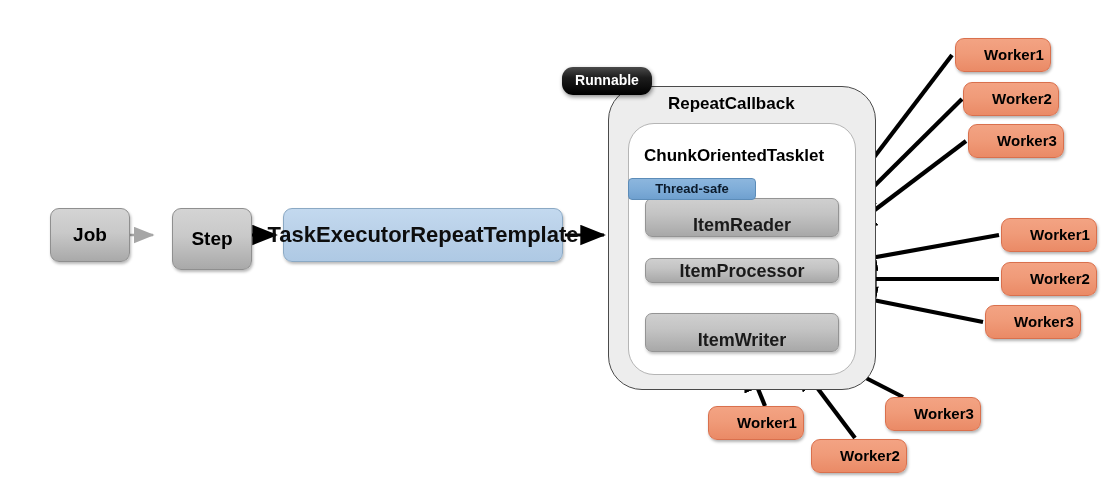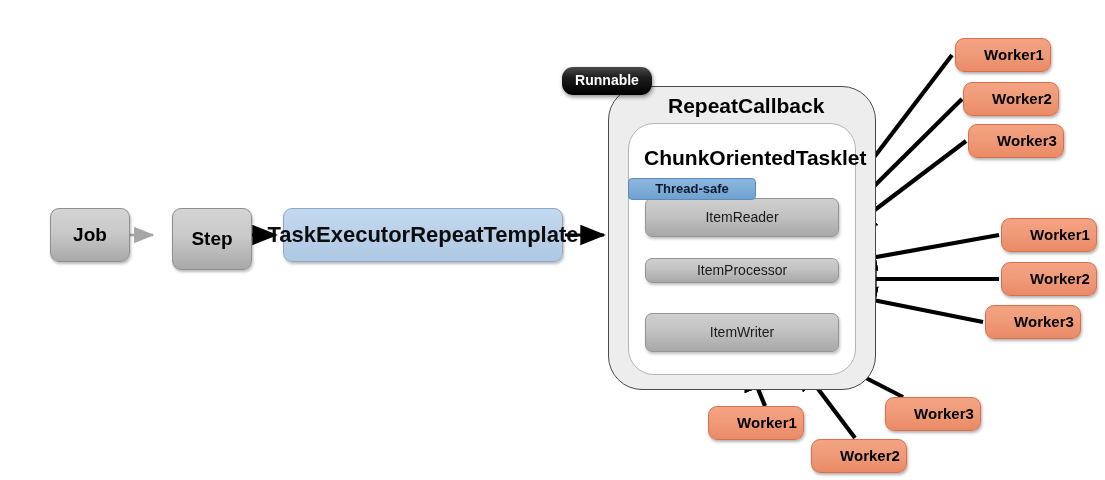--- a/index.html
+++ b/index.html
@@ -57,23 +57,24 @@
     font-size: 22px;
     color: #0d0d0d;
   }
 
   
   .pipe-box {
     background: linear-gradient(to bottom, #cfcfcf 0%, #c4c4c4 40%, #a8a8a8 100%);
     border: 1px solid #949494;
     border-radius: 7px;
     box-shadow: 1px 2px 3px rgba(0,0,0,0.25);
-    font-weight: normal;
-    font-size: 14px;
+    font-weight: bold;
+    font-size: 18px;
     color: #1a1a1a;
+    align-items: flex-end;
   }
 
   
   .worker-box {
     background: linear-gradient(to bottom, #f3a383 0%, #f09b79 45%, #ea8a66 100%);
     border: 1px solid #d9704d;
     border-radius: 9px;
     box-shadow: 1px 2px 3px rgba(0,0,0,0.30);
     font-weight: bold;
     font-size: 15px;
@@ -115,21 +116,21 @@
   .inner-container {
     position: absolute;
     background: #ffffff;
     border: 1px solid #b5b5b5;
     border-radius: 26px;
     box-sizing: border-box;
   }
   .container-title {
     position: absolute;
     font-weight: bold;
-    font-size: 21px;
+    font-size: 17px;
     color: #000000;
     white-space: nowrap;
   }
 </style>
 </head>
 <body>
 
 <div id="canvas">
 
   <svg id="svg-layer" viewBox="0 0 1105 480" xmlns="http://www.w3.org/2000/svg">

